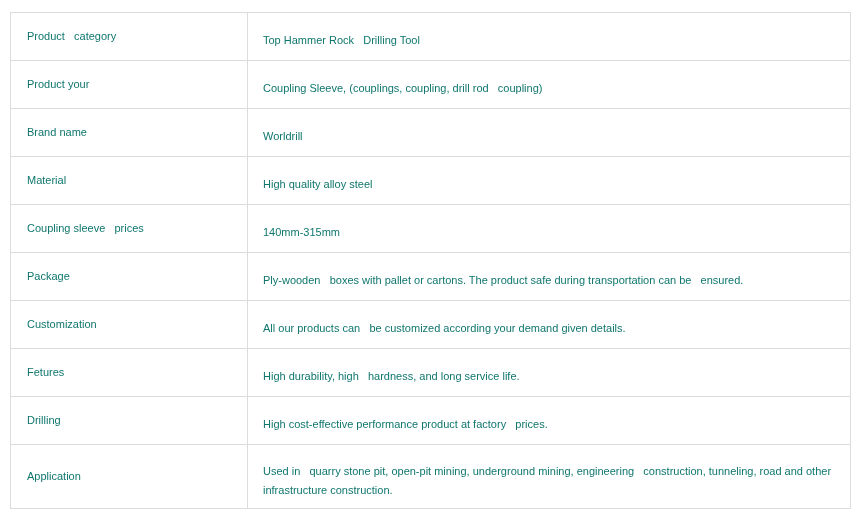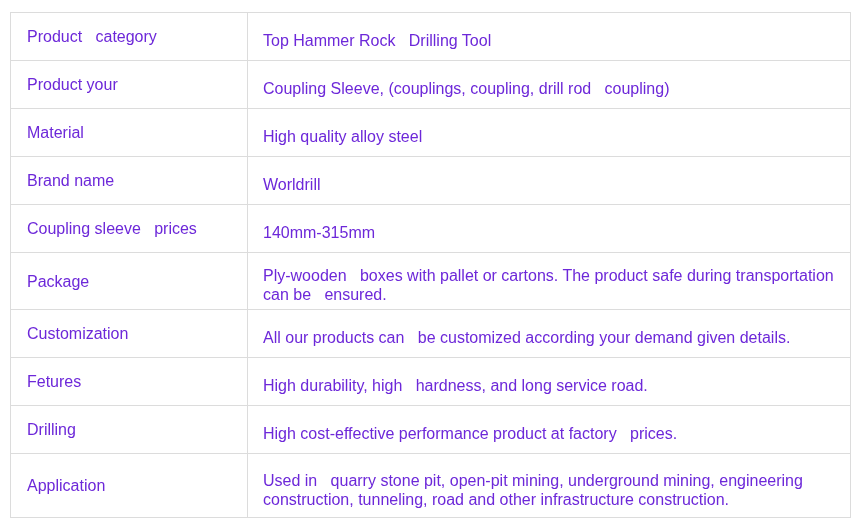--- a/index.html
+++ b/index.html
@@ -23,23 +23,23 @@
     top: 12px;
     width: 841px;
   }
   table.spec-table {
     border-collapse: collapse;
     width: 100%;
     table-layout: fixed;
   }
   table.spec-table td {
     border: 1px solid #dcdcdc;
-    font-size: 16px;
+    font-size: 11px;
     line-height: 19px;
-    color: #6d28d9;
+    color: #0f766e;
     vertical-align: middle;
     white-space: pre-wrap;
     word-wrap: break-word;
     background: #ffffff;
   }
   table.spec-table td.label-cell {
     width: 212px;
     padding: 5px 8px 5px 16px;
     height: 29px;
   }
@@ -60,42 +60,42 @@
       <tbody id="spec-body">
           <tr>
             <td class="label-cell">Product   category</td>
             <td class="value-cell">Top Hammer Rock   Drilling Tool</td>
           </tr>
           <tr>
             <td class="label-cell">Product your</td>
             <td class="value-cell">Coupling Sleeve, (couplings, coupling, drill rod   coupling)</td>
           </tr>
           <tr>
+            <td class="label-cell">Brand name</td>
+            <td class="value-cell">Worldrill</td>
+          </tr>
+          <tr>
             <td class="label-cell">Material</td>
             <td class="value-cell">High quality alloy steel</td>
-          </tr>
-          <tr>
-            <td class="label-cell">Brand name</td>
-            <td class="value-cell">Worldrill</td>
           </tr>
           <tr>
             <td class="label-cell">Coupling sleeve   prices</td>
             <td class="value-cell">140mm-315mm</td>
           </tr>
           <tr>
             <td class="label-cell">Package</td>
             <td class="value-cell">Ply-wooden   boxes with pallet or cartons. The product safe during transportation can be   ensured.</td>
           </tr>
           <tr>
             <td class="label-cell">Customization</td>
             <td class="value-cell">All our products can   be customized according your demand given details.</td>
           </tr>
           <tr>
             <td class="label-cell">Fetures</td>
-            <td class="value-cell">High durability, high   hardness, and long service road.</td>
+            <td class="value-cell">High durability, high   hardness, and long service life.</td>
           </tr>
           <tr>
             <td class="label-cell">Drilling</td>
             <td class="value-cell">High cost-effective performance product at factory   prices.</td>
           </tr>
           <tr class="tall-row">
             <td class="label-cell">Application</td>
             <td class="value-cell">Used in   quarry stone pit, open-pit mining, underground mining, engineering   construction, tunneling, road and other infrastructure construction.</td>
           </tr>
         </tbody>

